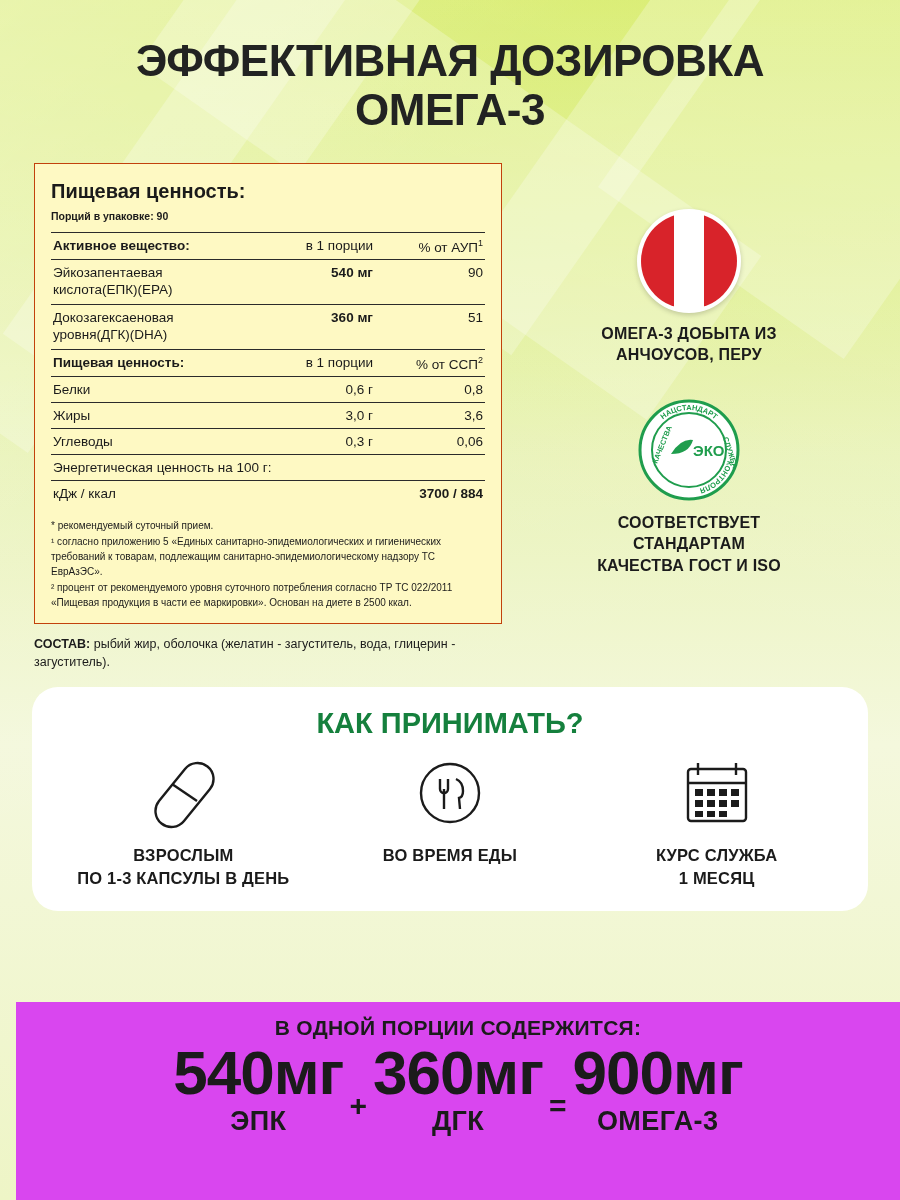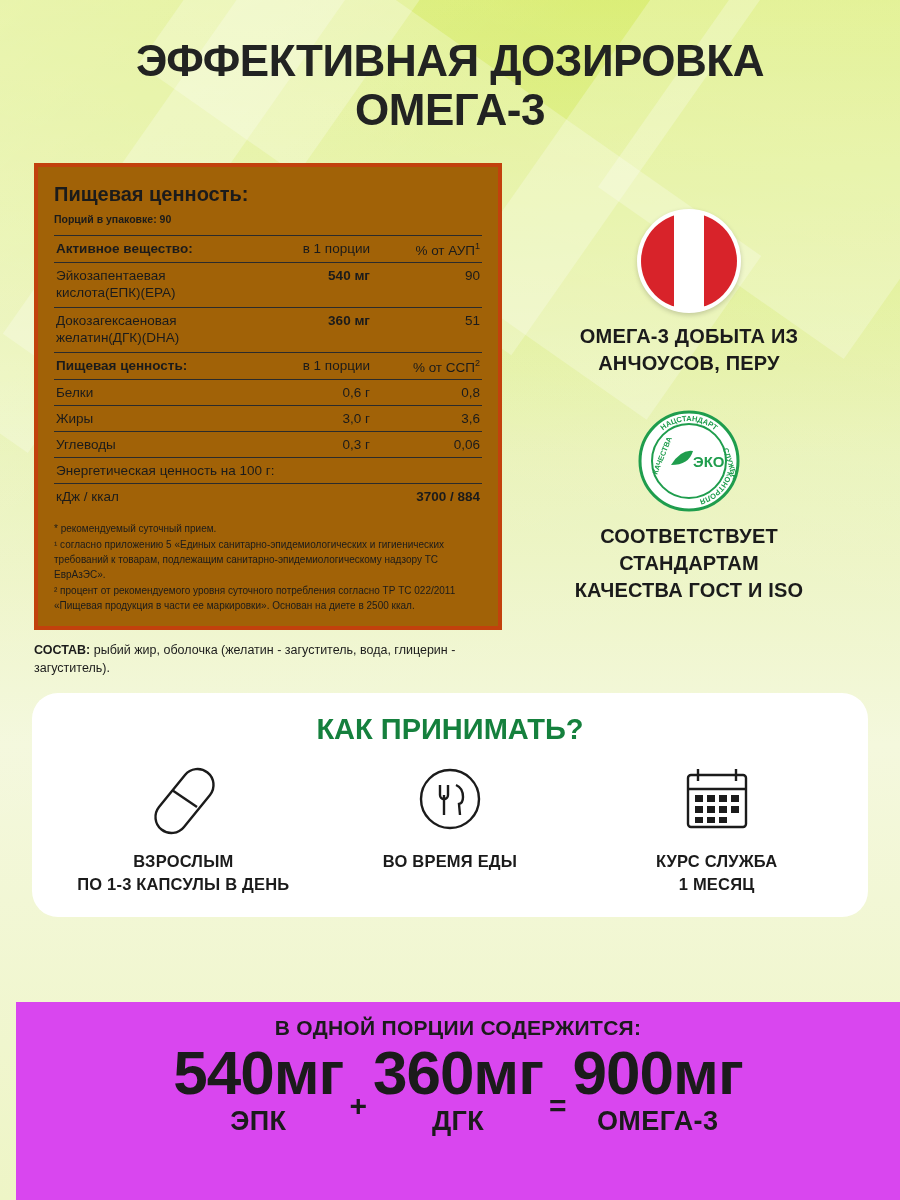--- a/index.html
+++ b/index.html
@@ -61,22 +61,22 @@
     flex: 1;
     display: flex;
     flex-direction: column;
     align-items: center;
     padding-top: 46px;
     gap: 14px;
   }
 
   
   .panel {
-    background: #a16207;
-    border: 4px solid #c2410c;
+    background: #fef9c3;
+    border: 1px solid #c2410c;
     padding: 16px 16px 12px 16px;
   }
   .panel-title {
     font-size: 20px;
     font-weight: bold;
     color: #1b1b1b;
     margin-bottom: 6px;
   }
   .panel-sub {
     font-size: 10.5px;
@@ -118,21 +118,21 @@
     font-size: 12.5px;
     color: #1b1b1b;
     line-height: 1.4;
   }
   .composition b { font-weight: bold; }
 
   
   .badge-block { text-align: center; }
   .badge-caption {
     margin-top: 10px;
-    font-size: 20px;
+    font-size: 16px;
     font-weight: bold;
     color: #1b1b1b;
     line-height: 1.35;
     letter-spacing: 0.2px;
   }
   
   .flag {
     width: 104px; height: 104px;
     border-radius: 50%;
     margin: 0 auto;
@@ -270,21 +270,21 @@
           </tr>
           <tr>
             <td class="c1 twoline">
               <span>Эйкозапентаевая</span><br><span>кислота(ЕПК)(EPA)</span>
             </td>
             <td class="c2 bold">540 мг</td>
             <td class="c3">90</td>
           </tr>
           <tr>
             <td class="c1 twoline">
-              <span>Докозагексаеновая</span><br><span>желатин(ДГК)(DHA)</span>
+              <span>Докозагексаеновая</span><br><span>уровня(ДГК)(DHA)</span>
             </td>
             <td class="c2 bold">360 мг</td>
             <td class="c3">51</td>
           </tr>
           <tr class="hdr">
             <td class="c1">Пищевая ценность:</td>
             <td class="c2">в 1 порции</td>
             <td class="c3"><span>% от ССП</span><span class="sup">2</span></td>
           </tr>
           <tr>

